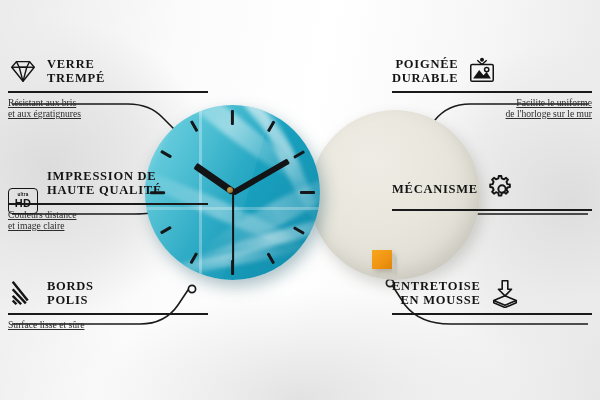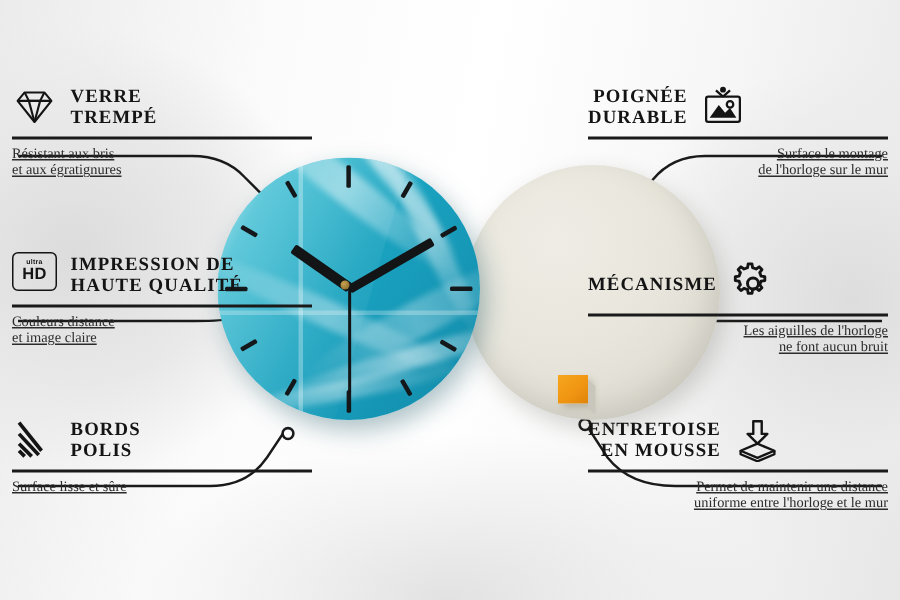--- a/index.html
+++ b/index.html
@@ -93,20 +93,21 @@
     text-decoration:underline;
   }
   .ico { width:30px; height:30px; flex:0 0 30px; display:block; }
   .ico svg { display:block; width:30px; height:30px; }
 
   
   .hd-box {
     width:30px; height:26px; border:1.7px solid #141414; border-radius:4px;
     display:flex; flex-direction:column; align-items:center; justify-content:center;
     line-height:1;
+    margin-top:20px;
   }
   .hd-ultra { font-size:4.6px; font-weight:bold; letter-spacing:.2px; color:#141414; font-family:"Liberation Sans", sans-serif; }
   .hd-hd { font-size:11px; font-weight:bold; letter-spacing:.3px; color:#141414; font-family:"Liberation Sans", sans-serif; margin-top:.5px; }
 </style>
 </head>
 <body>
 
 <div id="stage">
 
   <svg class="wires" viewBox="0 0 600 400">
@@ -250,62 +251,54 @@
         </g>
           </svg>
       </span>
       <span class="feat-title">
         <span>POIGNÉE</span><br>
         <span>DURABLE</span>
       </span>
     </div>
     <div class="rule"></div>
     <div class="feat-desc">
-      <span>Surface le montage</span><br>
+      <span>Facilite le uniforme</span><br>
       <span>de l'horloge sur le mur</span>
     </div>
   </div>
 
   <div class="feat feat-right" style="top:174px;">
     <div class="feat-head">
       <span class="ico">
         <svg viewBox="0 0 32 32">
             <g fill="none" stroke="#141414" stroke-width="2.1" stroke-linejoin="round">
           <path d="M16 4.2 l2.6 1.0 2.2-1.6 2.0 2.0 -1.6 2.2 1.0 2.6 2.7 .4 0 2.8 -2.7 .4 -1.0 2.6 1.6 2.2 -2.0 2.0 -2.2-1.6 -2.6 1.0 -.4 2.7 -2.8 0 -.4-2.7 -2.6-1.0 -2.2 1.6 -2.0-2.0 1.6-2.2 -1.0-2.6 -2.7-.4 0-2.8 2.7-.4 1.0-2.6 -1.6-2.2 2.0-2.0 2.2 1.6 2.6-1.0 .4-2.7 2.8 0 z" transform="translate(0,0.6) scale(0.98)"></path>
           <circle cx="16" cy="16" r="3.9"></circle>
         </g>
           </svg>
       </span>
       <span class="feat-title">
         <span>MÉCANISME</span><br>
       </span>
     </div>
     <div class="rule"></div>
-    <div class="feat-desc">
-      <span>Les aiguilles de l'horloge</span><br>
-      <span>ne font aucun bruit</span>
-    </div>
   </div>
 
   <div class="feat feat-right" style="top:278px;">
     <div class="feat-head">
       <span class="ico">
         <svg viewBox="0 0 32 32">
             <g fill="none" stroke="#141414" stroke-width="1.7" stroke-linejoin="round">
           <path d="M13 3 L19 3 L19 12 L23 12 L16 19 L9 12 L13 12 Z"></path>
           <path d="M16 19 L28 24 L16 29 L4 24 Z"></path>
           <path d="M4 24 L4 26.5 L16 31.5 L28 26.5 L28 24"></path>
         </g>
           </svg>
       </span>
       <span class="feat-title">
         <span>ENTRETOISE</span><br>
         <span>EN MOUSSE</span>
       </span>
     </div>
     <div class="rule"></div>
-    <div class="feat-desc">
-      <span>Permet de maintenir une distance</span><br>
-      <span>uniforme entre l'horloge et le mur</span>
-    </div>
   </div>
 
 </div>
 
 </body></html>

